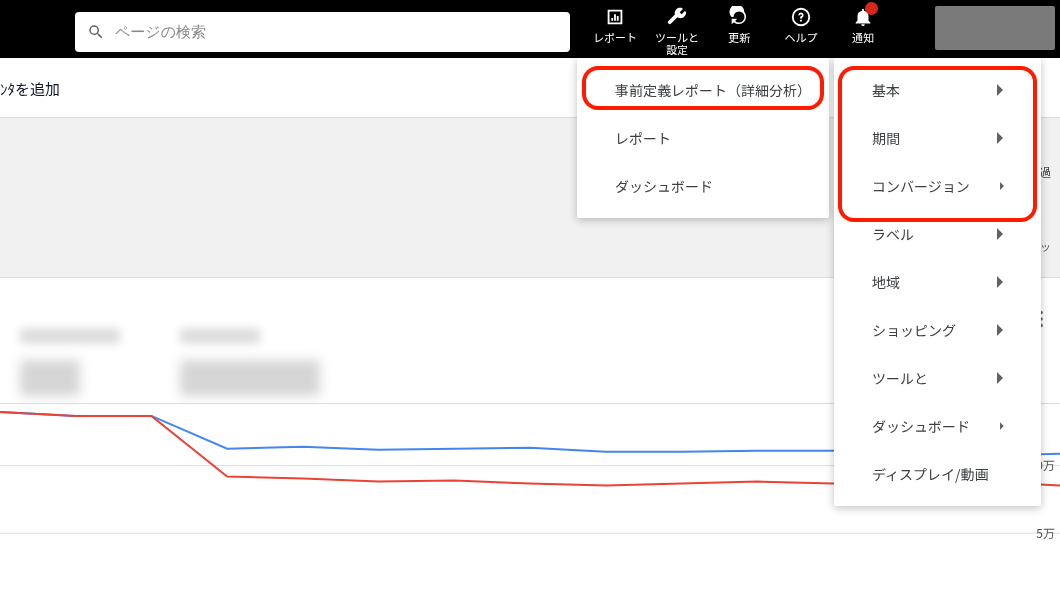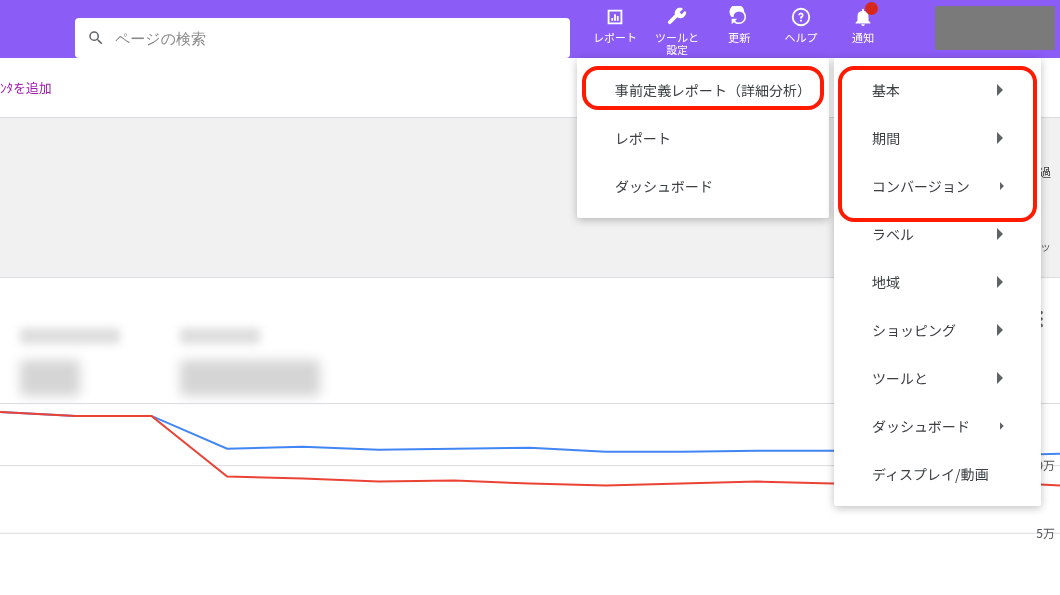--- a/index.html
+++ b/index.html
@@ -1,30 +1,30 @@
 <!DOCTYPE html>
 <html><head>
 <meta charset="utf-8">
 <style>
 *{box-sizing:border-box;margin:0;padding:0;}
 html,body{width:1060px;height:595px;font-family:"Hiragino Sans","Meiryo","Noto Sans JP",Arial,sans-serif;background:#fff;overflow:hidden;}
-.topbar{position:relative;height:58px;background:#8b5cf6;display:flex;align-items:flex-end;z-index:10;}
+.topbar{position:relative;height:58px;background:#000000;display:flex;align-items:center;z-index:10;}
 .search-wrap{margin-left:75px;margin-top:5px;width:495px;height:40px;background:#fff;border-radius:4px;display:flex;align-items:center;padding:0 12px;}
 .search-wrap svg{fill:#5f6368;flex:0 0 auto;}
 .search-input{border:none;outline:none;flex:1;font-size:15px;margin-left:10px;color:#444;background:transparent;}
 .search-input::placeholder{color:#888;}
 .topicons{display:flex;margin-left:14px;}
 .topicon{display:flex;flex-direction:column;align-items:center;justify-content:flex-start;width:62px;height:58px;color:#fff;font-size:11px;cursor:pointer;padding-top:6px;position:relative;}
 .topicon svg{fill:#fff;width:22px;height:22px;}
 .topicon .lbl{margin-top:3px;line-height:12px;text-align:center;}
 .badge{position:absolute;top:2px;right:16px;width:13px;height:13px;border-radius:50%;background:#d8281c;}
 .accountbox{position:absolute;right:5px;top:6px;width:120px;height:44px;border-radius:2px;background:#7a7a7a;}
 .content{position:relative;height:537px;background:#fff;}
 .divider-top{position:relative;height:60px;border-bottom:1px solid #dadce0;}
-.filter-label{position:absolute;left:0;top:20px;font-size:13px;color:#a21caf;}
+.filter-label{position:absolute;left:0;top:20px;font-size:15px;color:#0f172a;}
 .metric-row{display:flex;align-items:flex-start;height:130px;padding-top:50px;}
 .metric-card{margin-left:20px;}
 .mlabel{width:80px;height:16px;background:#dedede;filter:blur(4px);margin-bottom:16px;border-radius:2px;}
 .mvalue{width:140px;height:36px;background:#d5d5d5;filter:blur(6px);border-radius:4px;}
 .mvalue.small{width:60px;}
 .metric-card:first-child .mlabel{width:100px;}
 .chart-area{position:relative;height:180px;border-top:1px solid #dadce0;}
 .chart-svg{position:absolute;left:0;top:0;width:100%;height:100%;overflow:visible;}
 .tick-line{stroke:#dadce0;stroke-width:1;}
 .blue-line{stroke:#4285f4;stroke-width:2;fill:none;}

